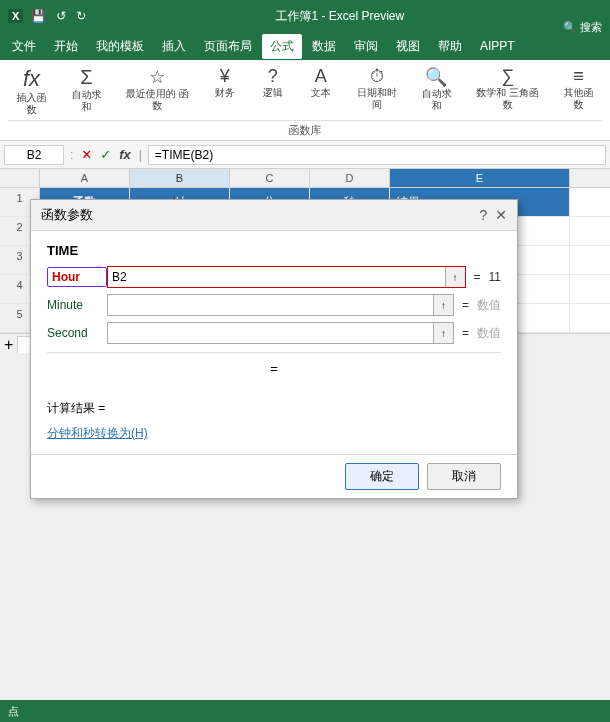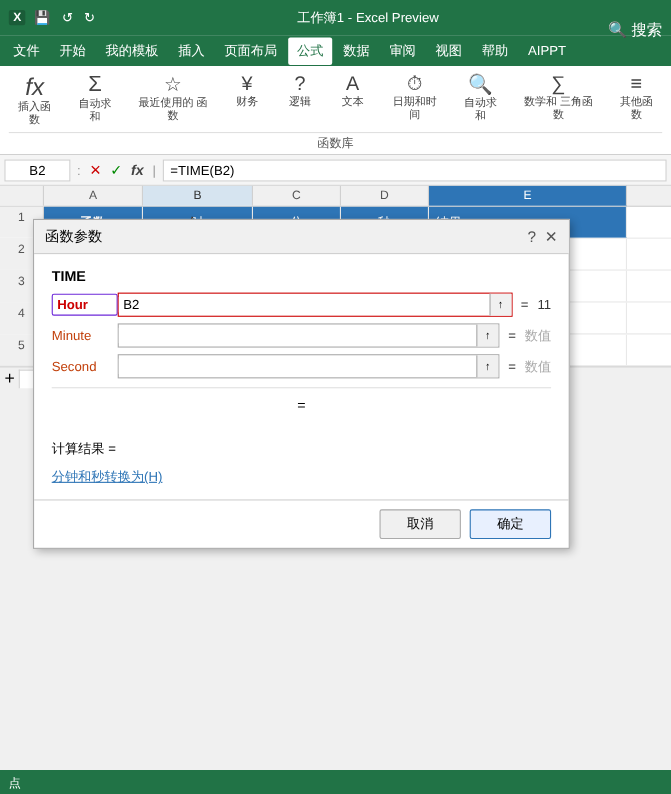--- a/index.html
+++ b/index.html
@@ -69,21 +69,21 @@
     
     .dialog-overlay { position: absolute; top: 0; left: 0; right: 0; bottom: 0; }
     .dialog { position: absolute; background: white; border: 1px solid #aaa; box-shadow: 3px 3px 8px rgba(0,0,0,0.3); width: 488px; left: 30px; top: 30px; }
     .dialog-header { background: #f0f0f0; border-bottom: 1px solid #d0d0d0; padding: 6px 10px; display: flex; justify-content: space-between; align-items: center; }
     .dialog-title { font-size: 13px; font-weight: normal; }
     .dialog-controls { display: flex; gap: 8px; }
     .dialog-ctrl-btn { cursor: pointer; font-size: 14px; color: #555; background: none; border: none; }
     .dialog-body { padding: 12px 16px; }
     .func-name { font-size: 13px; font-weight: bold; margin-bottom: 8px; }
     .arg-row { display: flex; align-items: center; margin-bottom: 6px; }
-    .arg-label { width: 60px; font-size: 12px; color: #c2410c; }
+    .arg-label { width: 60px; font-size: 12px; color: #14532d; }
     .arg-label.highlighted { color: #c00; font-weight: bold; border: 1px solid #6d28d9; padding: 2px 4px; border-radius: 2px; }
     .arg-input-wrap { flex: 1; display: flex; align-items: center; border: 1px solid #aaa; height: 22px; }
     .arg-input { flex: 1; border: none; outline: none; font-size: 12px; padding: 0 4px; }
     .arg-picker { width: 20px; height: 100%; background: #f0f0f0; border-left: 1px solid #aaa; display: flex; align-items: center; justify-content: center; cursor: pointer; font-size: 10px; }
     .arg-equals { margin: 0 8px; font-size: 12px; color: #333; }
     .arg-value { font-size: 12px; color: #333; }
     .arg-value.muted { color: #aaa; }
     .dialog-divider { border-top: 1px solid #e0e0e0; margin: 8px 0; }
     .dialog-equals { font-size: 13px; margin-bottom: 8px; text-align: center; }
     .dialog-desc { font-size: 12px; color: #333; line-height: 1.6; margin-bottom: 8px; }
@@ -108,21 +108,21 @@
 
 <div class="title-bar">
   <div class="title-bar-left">
     <span class="title-icon">X</span>
     <span class="qa-btn">💾</span>
     <span class="qa-btn">↺</span>
     <span class="qa-btn">↻</span>
   </div>
   <div class="title-bar-center">工作簿1 - Excel Preview</div>
   <div class="title-bar-right">
-    <span style="font-size:14px;cursor:pointer;margin-top:23px;">🔍 <span>搜索</span></span>
+    <span style="font-size:11px;cursor:pointer;margin-top:23px;">🔍 <span>搜索</span></span>
   </div>
 </div>
 
 <div class="menu-bar">
   <span class="menu-item">文件</span>
   <span class="menu-item">开始</span>
   <span class="menu-item">我的模板</span>
   <span class="menu-item">插入</span>
   <span class="menu-item">页面布局</span>
   <span class="menu-item active">公式</span>
@@ -287,22 +287,22 @@
           <span class="arg-value muted">数值</span>
         </div>
 
         <div class="dialog-divider"></div>
         <div class="dialog-equals">=</div>
         <div style="height:16px;"></div>
         <div class="dialog-result">计算结果 =</div>
         <a class="dialog-help">分钟和秒转换为(H)</a>
       </div>
       <div class="dialog-footer">
+        <button class="dialog-btn primary">确定</button>
         <button class="dialog-btn">取消</button>
-        <button class="dialog-btn primary">确定</button>
       </div>
     </div>
   </div>
 </div>
 
 <div style="background:white;">
   <div class="spreadsheet-row">
     <div class="row-num">5</div>
     <div class="cell cell-a" style="background:white;"></div>
     <div class="cell cell-b" style="background:white;"></div>

